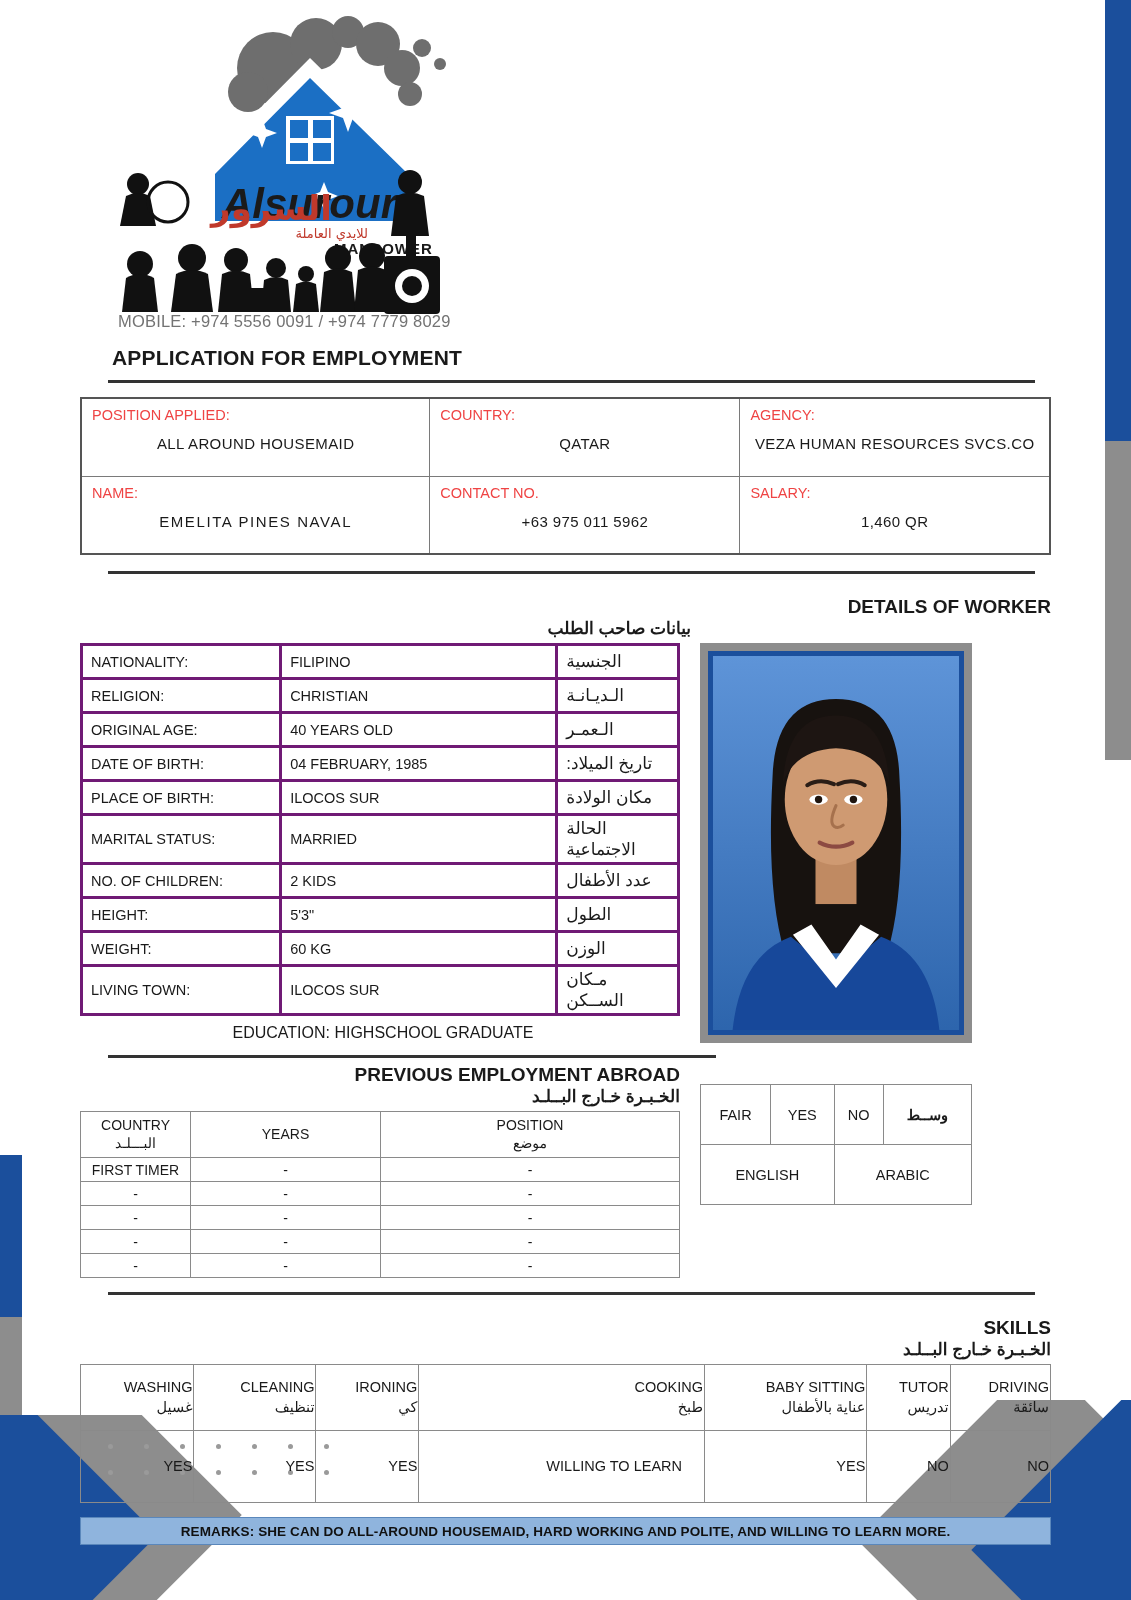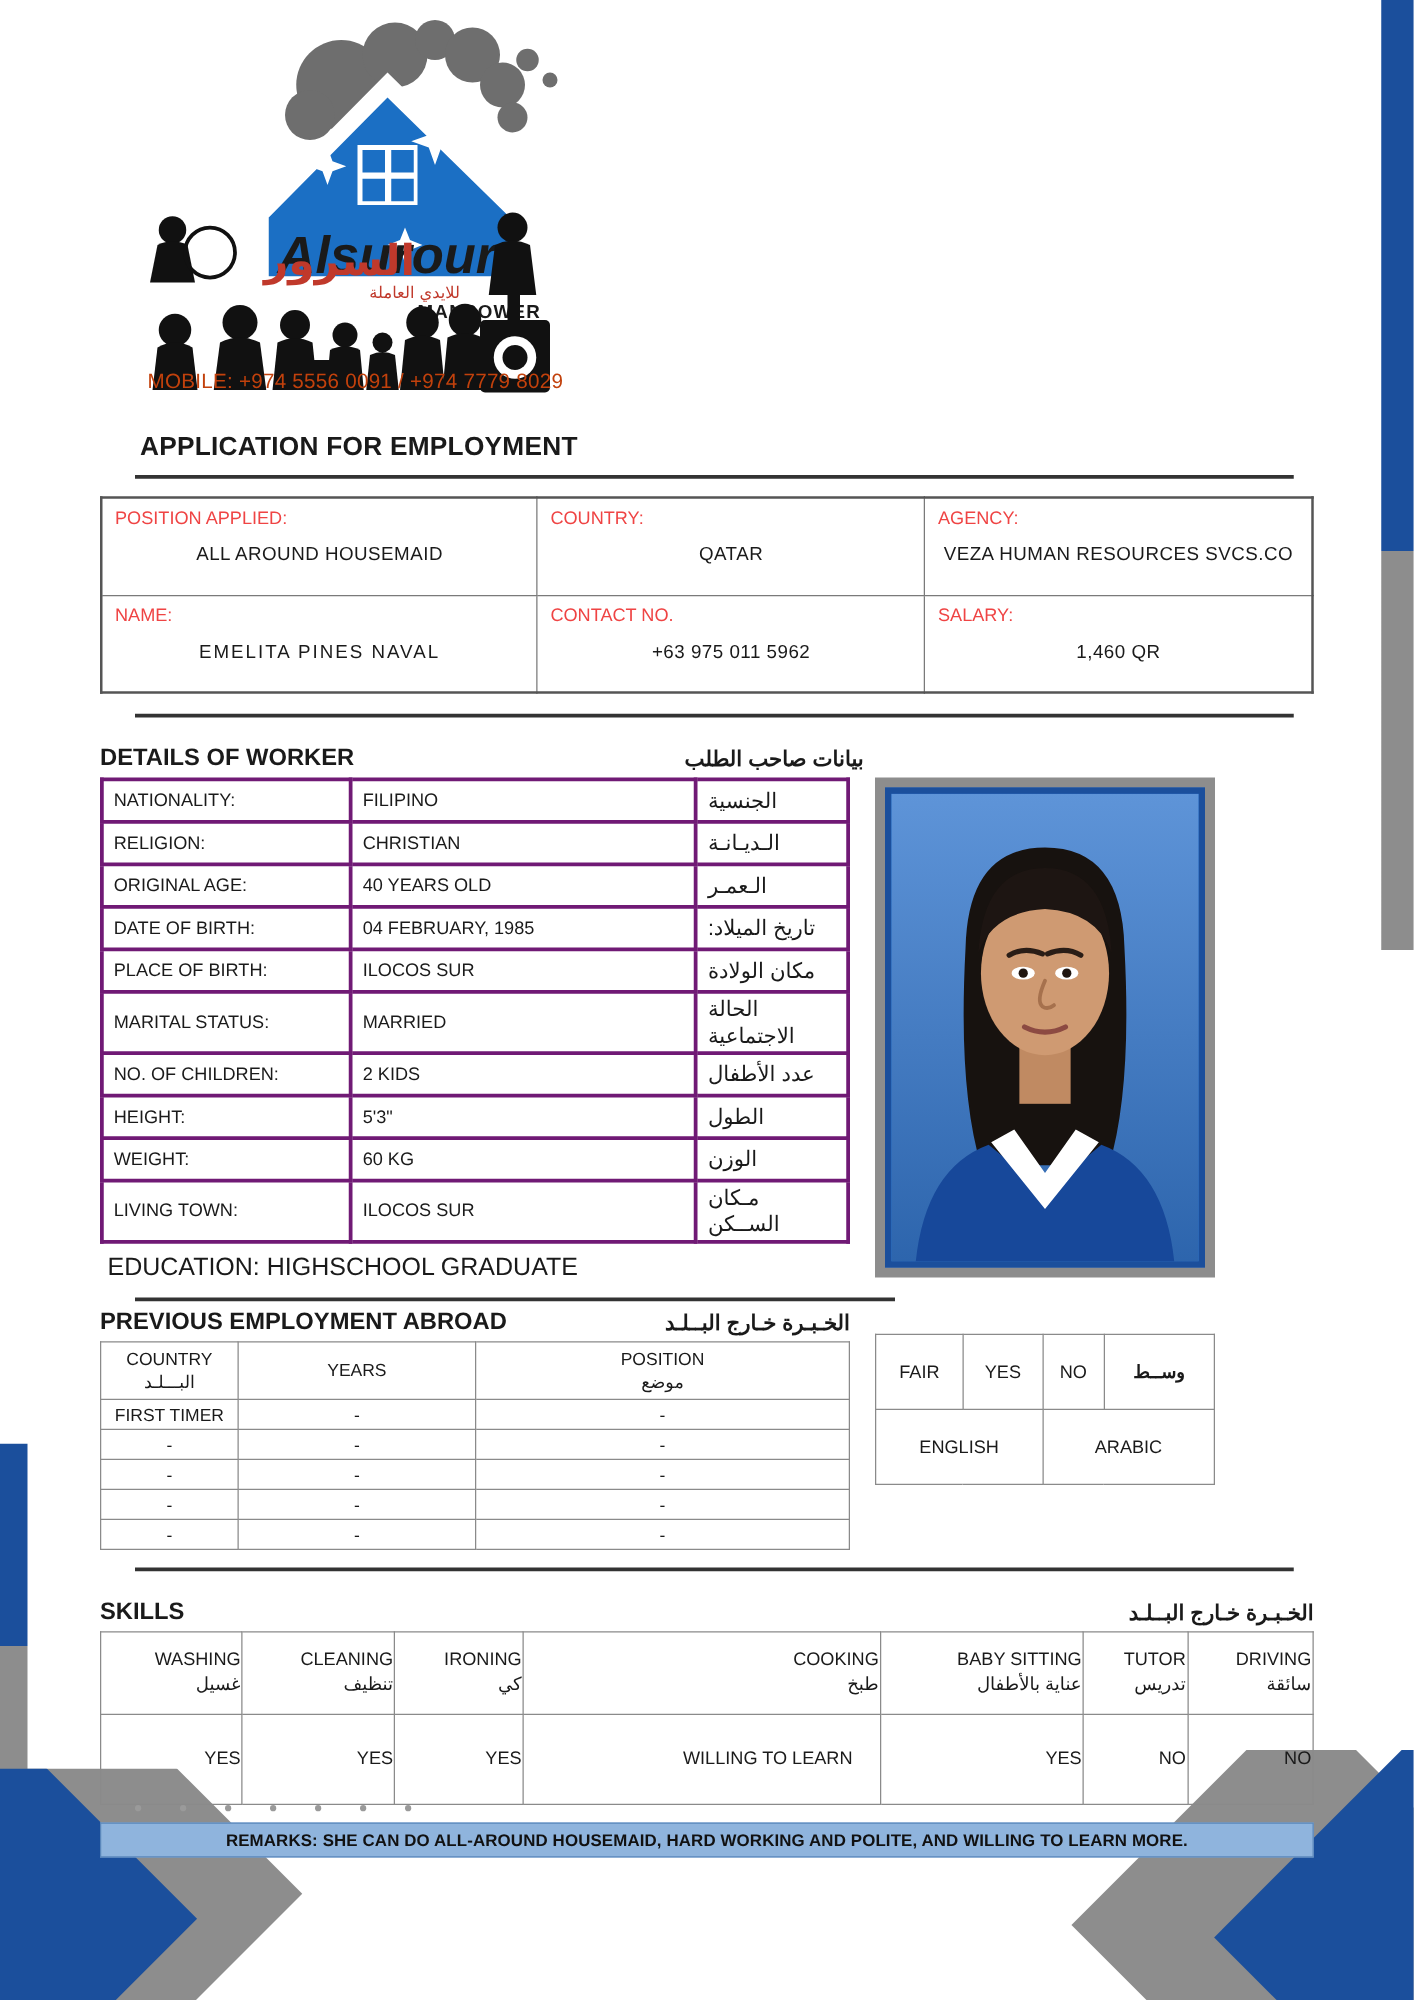--- a/index.html
+++ b/index.html
@@ -51,22 +51,22 @@
   }
   .dots span { width: 5px; height: 5px; border-radius: 50%; background: #9a9a9a; display: block; }
 
   
   .page { position: relative; z-index: 5; padding: 0 80px; }
 
   
   .logo-wrap { position: relative; height: 320px; }
   .logo { position: absolute; left: 30px; top: 6px; width: 350px; height: 310px; }
   .mobile-line {
-    position: absolute; left: 38px; top: 296px;
-    font-size: 16.5px; color: #c2410c; letter-spacing: .2px; white-space: nowrap;
+    position: absolute; left: 38px; top: 312px;
+    font-size: 16.5px; color: #737373; letter-spacing: .2px; white-space: nowrap;
   }
 
   h1.app-title {
     font-size: 21px; font-weight: bold; margin: 26px 0 10px 32px; letter-spacing: .2px;
   }
   .rule { height: 3px; background: #333; margin: 0 16px 0 28px; }
 
   
   table.info {
     width: 100%; border-collapse: collapse; margin: 14px 0 0 0;
@@ -77,34 +77,35 @@
     height: 78px; font-size: 14.5px;
   }
   table.info .lbl { display: block; font-size: 14.5px; color: #ef4444; margin-bottom: 12px; }
   table.info .val { display: block; text-align: center; font-size: 15px; letter-spacing: .4px; }
   table.info .val.wide { letter-spacing: 1.6px; text-align: center; }
 
   
   .sec-head {
     display: flex; align-items: flex-end; justify-content: space-between;
     margin: 22px 0 4px 0;
+    flex-direction: column;
   }
   .sec-head .en { font-size: 19px; font-weight: bold; }
   .sec-head .ar { font-size: 17px; font-weight: bold; direction: rtl; }
 
   
   .details-row { display: flex; gap: 20px; align-items: flex-start; }
   table.details { border-collapse: collapse; width: 600px; }
   table.details td {
     border: 3px solid #701a75; height: 34px; font-size: 14.5px; padding: 2px 8px;
   }
   table.details td.k { width: 200px; }
   table.details td.v { width: 278px; }
   table.details td.a { width: 122px; text-align: left; direction: rtl; font-size: 17px; }
-  .education { font-size: 20px; margin: 8px 0 0 6px; }
+  .education { font-size: 16px; margin: 8px 0 0 6px; text-align: center; }
 
   .photo-frame {
     width: 272px; height: 400px; background: #8d8d8d; padding: 8px;
   }
   .photo-inner { width: 100%; height: 100%; border: 5px solid #1b4f9c; position: relative; overflow: hidden; background: #2c6fc4; }
   .portrait { position: absolute; inset: 0; }
 
   
   .mid-row { display: flex; gap: 20px; align-items: flex-start; }
   .mid-left { width: 600px; }

